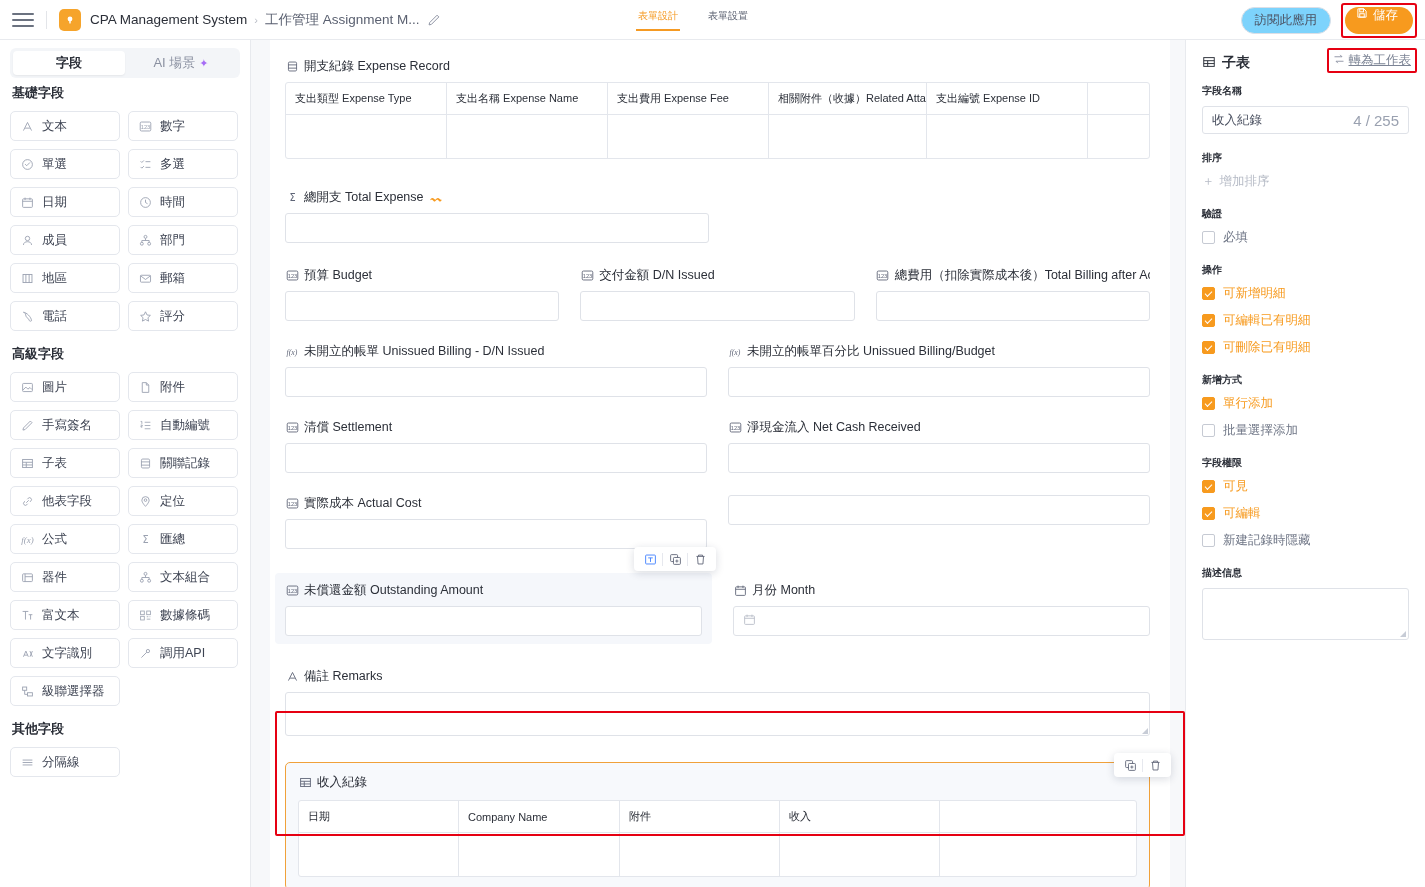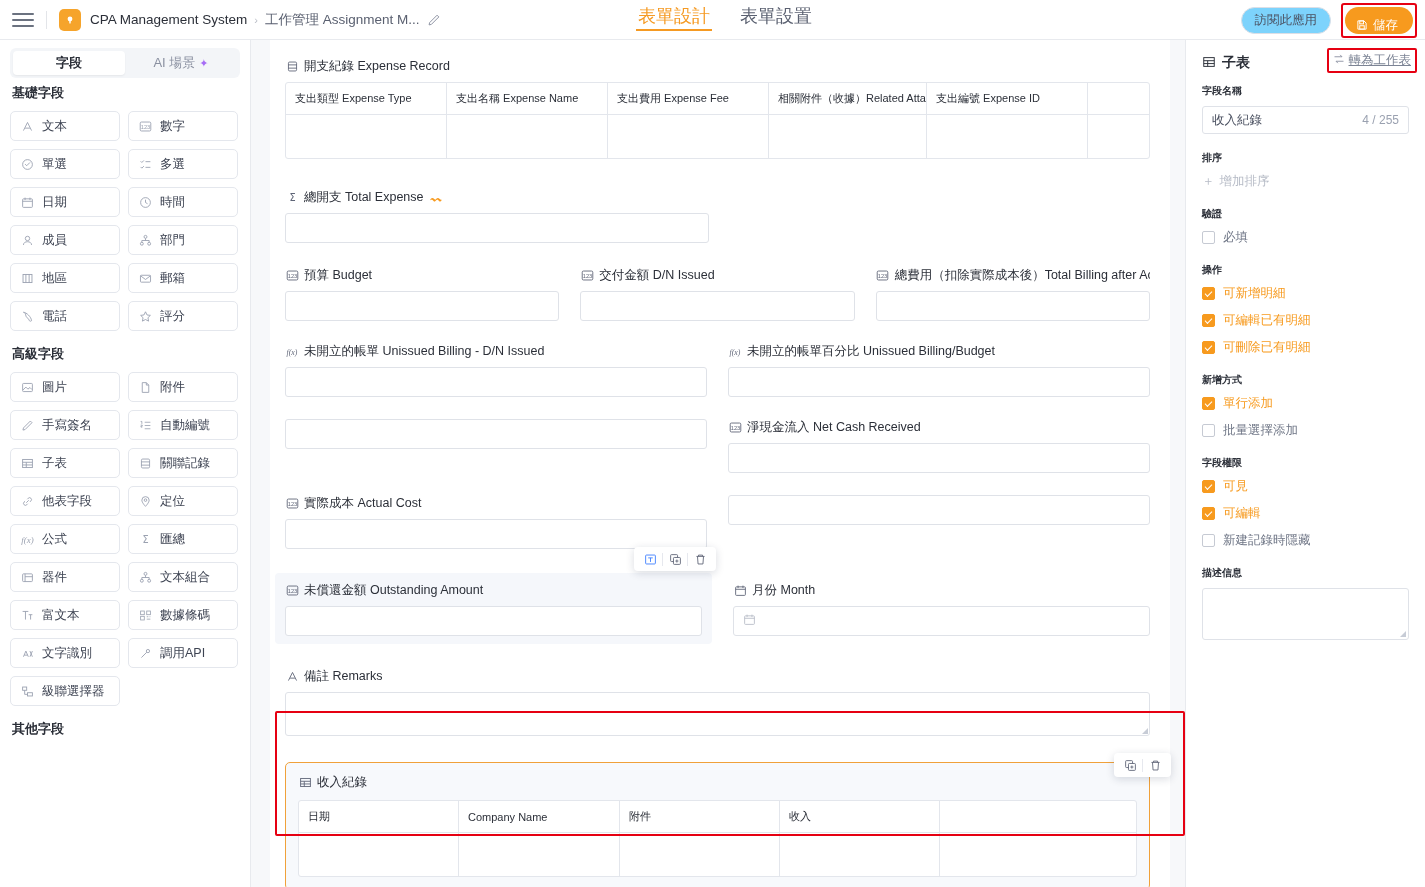--- a/index.html
+++ b/index.html
@@ -36,37 +36,37 @@
   .bc { display:flex; align-items:center; gap:7px; margin-left: 9px; font-size: 13.5px; }
   .bc-app { color: #2b2f38; }
   .bc-sep { color: #b9bdc6; font-size: 11px; }
   .bc-page { color: #5a6070; }
   .pencil { width: 14px; height: 14px; cursor:pointer; }
 
   .tabs {
     position:absolute; left: 636px; top:0; height:40px; display:flex; gap: 26px;
   }
   .tab {
-    height: 31px; display:flex; align-items:center; font-size: 18px;
+    height: 31px; display:flex; align-items:center; font-size: 10px;
     color: #5a6070; cursor: pointer; position: relative; padding: 0 2px;
   }
   .tab.active { color: #f59a23; }
   .tab.active::after {
     content:""; position:absolute; left:0; right:0; bottom:0; height:2px; background:#f59a23;
   }
 
   .top-right { position:absolute; right: 8px; top: 0; height:40px; display:flex; align-items:center; gap: 10px; }
   .btn-ghost {
     height: 27px; padding: 0 13px; border: 1px solid #dcdfe6; border-radius: 14px;
     background:#7dd3fc; color:#4a5060; font-size: 12.5px; display:flex; align-items:center; cursor:pointer;
   }
   .save-wrap { border: 2px solid #e60012; padding: 2px; border-radius: 3px; }
   .btn-save {
     height: 27px; padding: 0 15px 0 11px; border-radius: 14px;
-    background:#f79a1e; color:#fff; font-size: 12.5px; display:flex; align-items:flex-end; gap:5px;
+    background:#f79a1e; color:#fff; font-size: 12.5px; display:flex; align-items:flex-start; gap:5px;
     border:none; cursor:pointer;
   }
 
   
   .sidebar {
     position:absolute; left:0; top:40px; width: 251px; height: 847px;
     background:#fff; border-right:1px solid #e8eaee; padding: 8px 10px 0 10px;
     overflow: hidden;
   }
   .seg {
@@ -151,21 +151,21 @@
     position:absolute; right:0; top:40px; width: 240px; height: 847px;
     background:#fff; border-left:1px solid #e8eaee; padding: 14px 16px 0 16px; overflow:hidden;
   }
   .rp-title { display:flex; align-items:center; gap:6px; font-size: 14px; font-weight:bold; color:#2b2f38; }
   .rp-section { font-size: 10px; font-weight: bold; color:#2b2f38; margin: 17px 0 8px 0; }
   .rp-input {
     height: 28px; border:1px solid #dfe2e8; border-radius:3px; display:flex; align-items:center;
     padding: 0 9px; justify-content: space-between; font-size: 12.5px;
   }
   .rp-input .val { color:#4a5060; }
-  .rp-input .cnt { color:#9aa1b0; font-size: 12px; }
+  .rp-input .cnt { color:#9aa1b0; font-size: 15px; }
   .add-sort { display:flex; align-items:center; gap:5px; font-size:12.5px; color:#b6bbc6; cursor:pointer; }
   .ck-row { display:flex; align-items:center; gap:8px; margin-bottom: 10px; cursor:pointer; }
   .ck {
     width:13px; height:13px; border-radius:2px; border:1px solid #c6cad3; background:#fff;
     flex:0 0 13px; display:flex; align-items:center; justify-content:center;
   }
   .ck.on { background:#f79a1e; border-color:#f79a1e; }
   .ck.on::after {
     content:""; width:6px; height:3px; border-left:1.6px solid #fff; border-bottom:1.6px solid #fff;
     transform: rotate(-45deg); margin-top:-2px;
@@ -501,20 +501,30 @@
             <rect x="2" y="2.5" width="5" height="4"></rect>
             <rect x="8" y="9.5" width="6" height="4"></rect>
             <path d="M4.5 6.5v5h3.5"></path>
           </svg>
         </span>
         <span>級聯選擇器</span>
       </div>
   </div>
 
   <div class="group-title" style="margin-top:14px;">其他字段</div>
+  <div class="fgrid">
+    <div class="fitem">
+        <span class="gi">
+          <svg width="13" height="13" viewBox="0 0 16 16" fill="none" stroke="#9aa1b0" stroke-width="1.1">
+            <path d="M2 5h12M2 8h12M2 11h12"></path>
+          </svg>
+        </span>
+        <span>分隔線</span>
+      </div>
+  </div>
 </div>
 
 <div class="canvas">
   <div class="sheet">
 
     <div class="f-block">
       <div class="f-label">
         <span class="li">
             <svg width="13" height="13" viewBox="0 0 16 16" fill="none" stroke="#5f6577" stroke-width="1.1">
               <rect x="3" y="2.5" width="10" height="11" rx="1.5"></rect>
@@ -615,20 +625,29 @@
               </svg>
             </span>
           <span>未開立的帳單百分比 Unissued Billing/Budget</span>
         </div>
         <div class="f-input"></div>
       </div>
     </div>
 
     <div class="row2 f-block" style="margin-top:22px;">
       <div>
+        <div class="f-label">
+          <span class="li">
+              <svg width="13" height="13" viewBox="0 0 16 16">
+                <rect x="1.5" y="2.5" width="13" height="11" rx="1.5" fill="none" stroke="#5f6577" stroke-width="1.1"></rect>
+                <text x="8" y="11" font-size="7" fill="#5f6577" text-anchor="middle" font-family="Liberation Sans">123</text>
+              </svg>
+            </span>
+          <span>清償 Settlement</span>
+        </div>
         <div class="f-input"></div>
       </div>
       <div>
         <div class="f-label">
           <span class="li">
               <svg width="13" height="13" viewBox="0 0 16 16">
                 <rect x="1.5" y="2.5" width="13" height="11" rx="1.5" fill="none" stroke="#5f6577" stroke-width="1.1"></rect>
                 <text x="8" y="11" font-size="7" fill="#5f6577" text-anchor="middle" font-family="Liberation Sans">123</text>
               </svg>
             </span>

